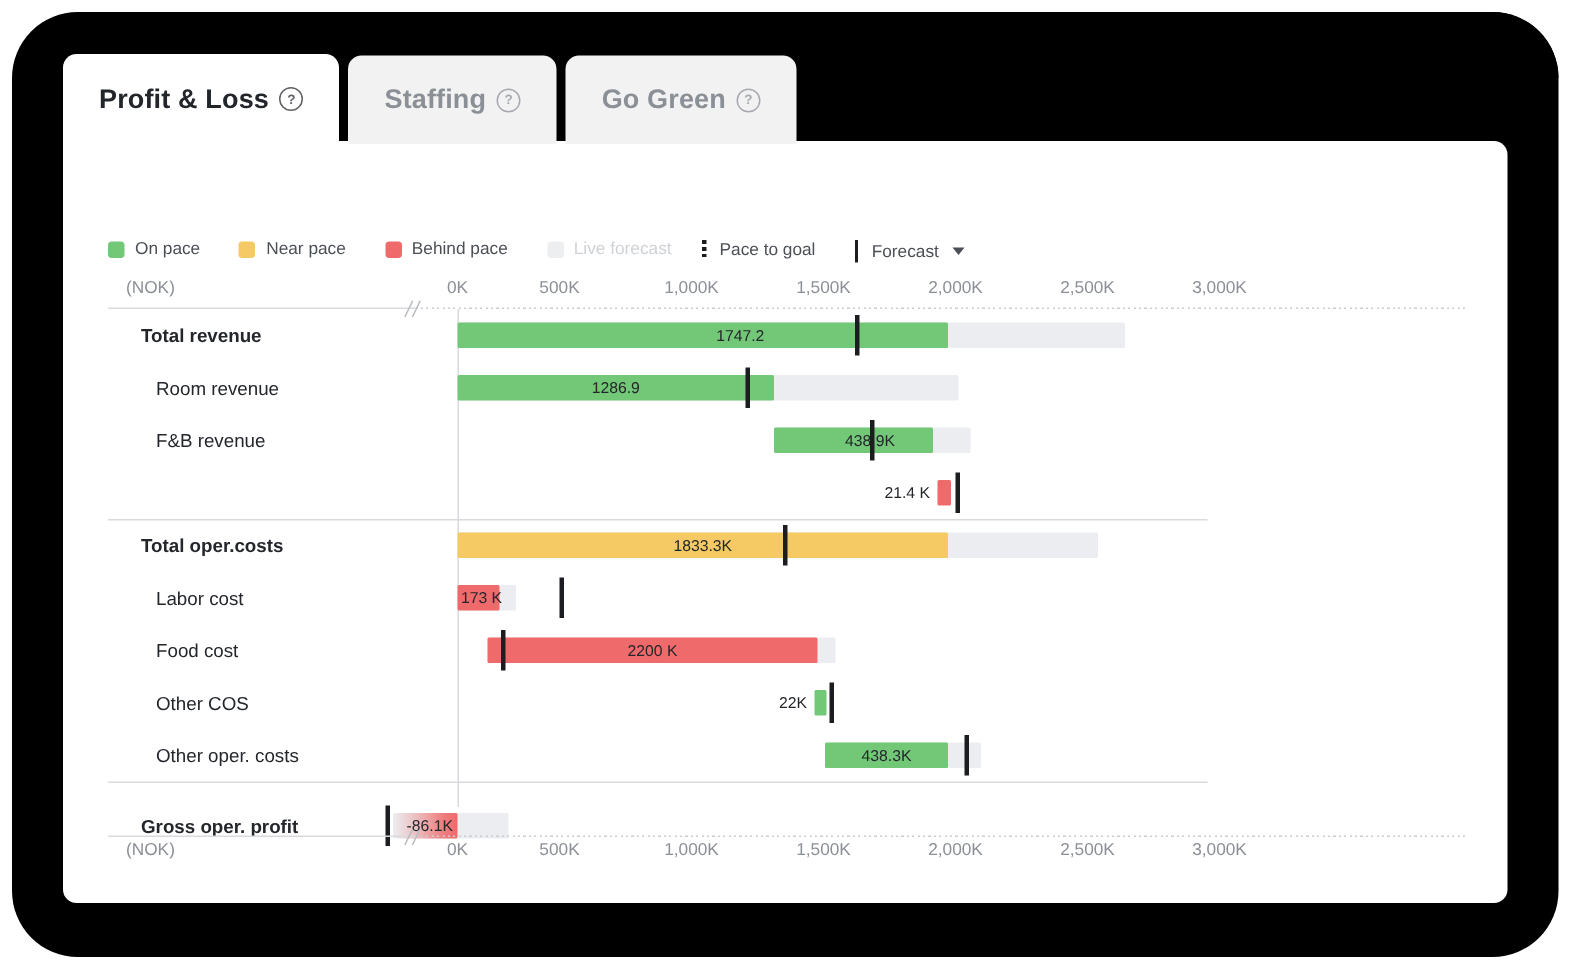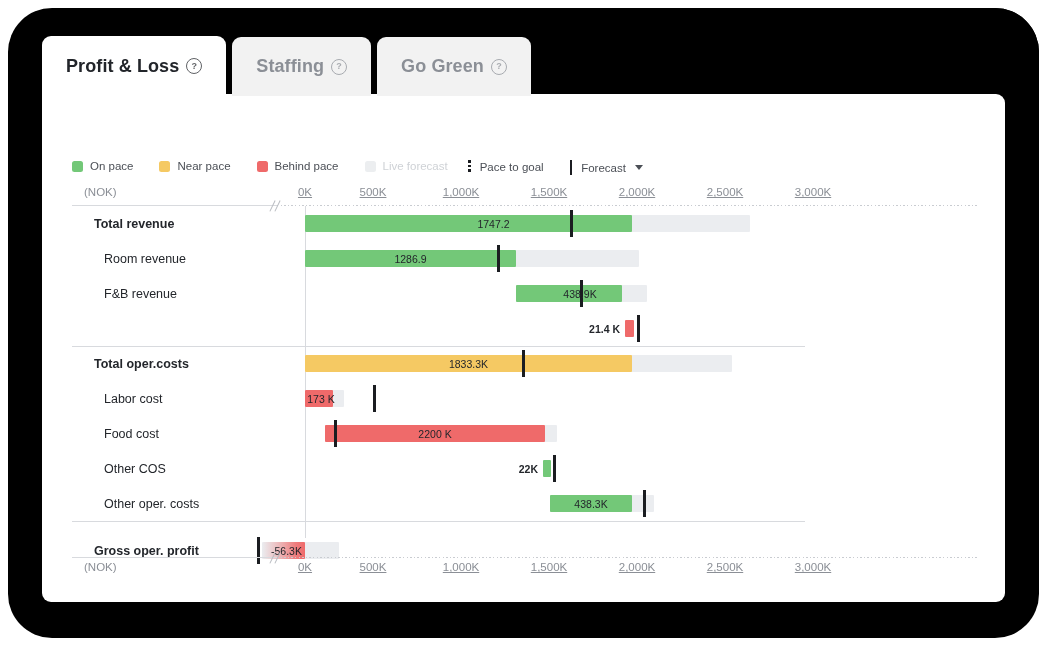--- a/index.html
+++ b/index.html
@@ -44,21 +44,21 @@
   .caret{margin-left:9px;width:0;height:0;border-left:4.5px solid transparent;
          border-right:4.5px solid transparent;border-top:5px solid #4b4f56;}
 
   
   .plot{position:absolute;left:30px;top:92px;width:905px;height:392px;}
 
   .axisrow{position:absolute;left:0;width:905px;height:17px;font-size:11.5px;color:#8b8f96;}
   .axisrow.top{top:0;}
   .axisrow.bot{top:375px;}
   .axisrow .nok{position:absolute;left:12px;top:0;}
-  .axisrow .tick{position:absolute;top:0;transform:translateX(-50%);white-space:nowrap;text-decoration:underline;}
+  .axisrow .tick{position:absolute;top:0;transform:translateX(-50%);white-space:nowrap;}
 
   .axisline{position:absolute;left:0;width:905px;height:1px;background:#d8dade;}
   .axisline.top{top:19px;}
   .axisline.bot{top:371px;}
   .axisdots{position:absolute;height:1px;
      background:repeating-linear-gradient(to right,#c9ccd1 0 1.4px,transparent 1.4px 3.6px);}
   .axisdots.top{top:19px;left:205px;width:700px;}
   .axisdots.bot{top:371px;left:205px;width:700px;}
   .brk{position:absolute;width:13px;height:11px;}
   .brk i{position:absolute;display:block;width:1.2px;height:12px;background:#b9bcc1;
@@ -81,21 +81,21 @@
   .track{position:absolute;top:9px;height:17px;background:#ebedf0;border-radius:1px;}
   .bar{position:absolute;top:9px;height:17px;border-radius:1px;}
   .bar.green{background:#73c878;}
   .bar.amber{background:#f5c963;}
   .bar.red{background:#ef6a6a;}
   .bar.fade{background:linear-gradient(to right,rgba(239,106,106,0) 0%,
              rgba(239,106,106,.35) 35%,rgba(239,106,106,.85) 78%,rgba(239,106,106,1) 100%);}
   .marker{position:absolute;top:4px;width:3px;height:27px;background:#1b1d21;}
   .vlabel{position:absolute;top:9px;height:17px;display:flex;align-items:center;
           font-size:10.5px;color:#23262b;white-space:nowrap;}
-  .vlabel.out{justify-content:flex-end;font-weight:bold;}
+  .vlabel.out{justify-content:flex-end;}
 </style>
 </head>
 <body>
 
 <div id="stage">
 
   <div class="backdrop"></div>
   <div class="notch-fill"></div>
 
   <div class="tabs">
@@ -234,21 +234,21 @@
         <span class="marker" style="left:571px"></span>
         <span class="lbl">Other oper. costs</span>
         <span class="vlabel" style="left:478px;width:82px;justify-content:center">438.3K</span>
       </div>
 
       <div class="row total" style="top:347px">
         <span class="track" style="left:190px;width:77px"></span>
         <span class="bar fade" style="left:190px;width:43px"></span>
         <span class="marker" style="left:185px"></span>
         <span class="lbl">Gross oper. profit</span>
-        <span class="vlabel" style="left:193px;width:43px;justify-content:center">-56.3K</span>
+        <span class="vlabel" style="left:193px;width:43px;justify-content:center">-86.1K</span>
       </div>
 
       <div class="axisline bot" style="width:205px"></div>
       <div class="axisdots bot"></div>
       <div class="brk" style="left:200px;top:371px">
         <i></i>
           <i></i>
       </div>
       <div class="axisrow bot">
         <span class="nok">(NOK)</span>

